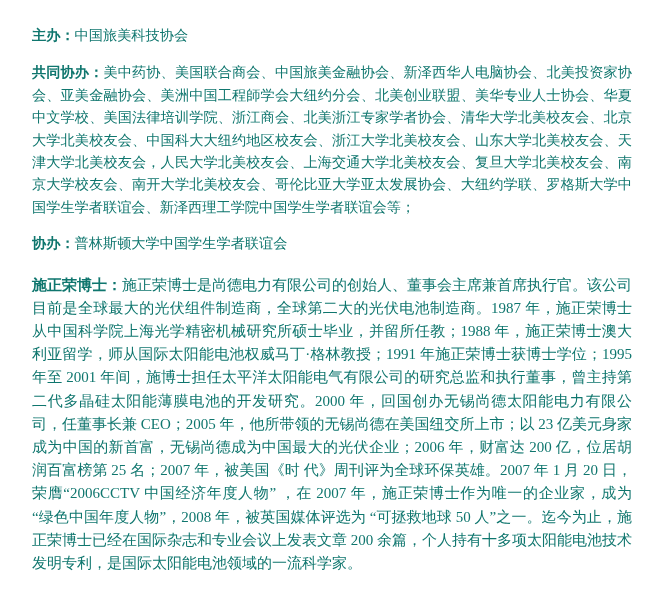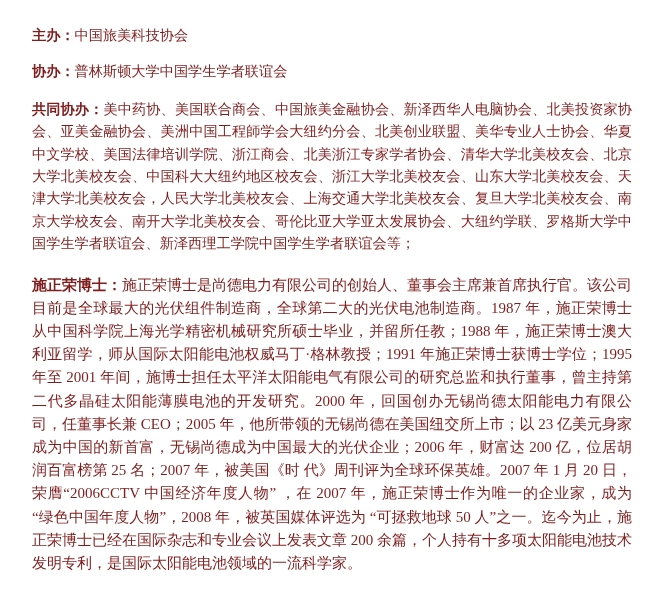--- a/index.html
+++ b/index.html
@@ -19,21 +19,21 @@
     box-sizing: border-box;
     width: 663px;
     height: 614px;
     padding: 24px 31px 0 32px;
     background: #ffffff;
   }
   .para {
     margin: 0;
     text-align: justify;
     word-break: break-all;
-    color: #7f1d1d;
+    color: #0f766e;
   }
   .para .label {
     font-weight: bold;
   }
   .para-organizer {
     font-size: 14.2px;
     line-height: 22.4px;
     margin-top: 0;
   }
   .para-co-organizer {
@@ -52,19 +52,19 @@
     margin-top: 19px;
   }
 </style>
 </head>
 <body>
 
 <div class="page">
 
   <p class="para para-organizer"><span class="label">主办：</span><span>中国旅美科技协会</span></p>
 
+  <p class="para para-joint-organizers"><span class="label">共同协办：</span><span>美中药协、美国联合商会、中国旅美金融协会、新泽西华人电脑协会、北美投资家协会、亚美金融协会、美洲中国工程師学会大纽约分会、北美创业联盟、美华专业人士协会、华夏中文学校、美国法律培训学院、浙江商会、北美浙江专家学者协会、清华大学北美校友会、北京大学北美校友会、中国科大大纽约地区校友会、浙江大学北美校友会、山东大学北美校友会、天津大学北美校友会，人民大学北美校友会、上海交通大学北美校友会、复旦大学北美校友会、南京大学校友会、南开大学北美校友会、哥伦比亚大学亚太发展协会、大纽约学联、罗格斯大学中国学生学者联谊会、新泽西理工学院中国学生学者联谊会等；</span></p>
+
   <p class="para para-co-organizer"><span class="label">协办：</span><span>普林斯顿大学中国学生学者联谊会</span></p>
-
-  <p class="para para-joint-organizers"><span class="label">共同协办：</span><span>美中药协、美国联合商会、中国旅美金融协会、新泽西华人电脑协会、北美投资家协会、亚美金融协会、美洲中国工程師学会大纽约分会、北美创业联盟、美华专业人士协会、华夏中文学校、美国法律培训学院、浙江商会、北美浙江专家学者协会、清华大学北美校友会、北京大学北美校友会、中国科大大纽约地区校友会、浙江大学北美校友会、山东大学北美校友会、天津大学北美校友会，人民大学北美校友会、上海交通大学北美校友会、复旦大学北美校友会、南京大学校友会、南开大学北美校友会、哥伦比亚大学亚太发展协会、大纽约学联、罗格斯大学中国学生学者联谊会、新泽西理工学院中国学生学者联谊会等；</span></p>
 
   <p class="para para-bio"><span class="label">施正荣博士：</span><span>施正荣博士是尚德电力有限公司的创始人、董事会主席兼首席执行官。该公司目前是全球最大的光伏组件制造商，全球第二大的光伏电池制造商。1987 年，施正荣博士从中国科学院上海光学精密机械研究所硕士毕业，并留所任教；1988 年，施正荣博士澳大利亚留学，师从国际太阳能电池权威马丁·格林教授；1991 年施正荣博士获博士学位；1995 年至 2001 年间，施博士担任太平洋太阳能电气有限公司的研究总监和执行董事，曾主持第二代多晶硅太阳能薄膜电池的开发研究。2000 年，回国创办无锡尚德太阳能电力有限公司，任董事长兼 CEO；2005 年，他所带领的无锡尚德在美国纽交所上市；以 23 亿美元身家成为中国的新首富，无锡尚德成为中国最大的光伏企业；2006 年，财富达 200 亿，位居胡润百富榜第 25 名；2007 年，被美国《时 代》周刊评为全球环保英雄。2007 年 1 月 20 日，荣膺“2006CCTV 中国经济年度人物” ，在 2007 年，施正荣博士作为唯一的企业家，成为 “绿色中国年度人物”，2008 年，被英国媒体评选为 “可拯救地球 50 人”之一。迄今为止，施正荣博士已经在国际杂志和专业会议上发表文章 200 余篇，个人持有十多项太阳能电池技术发明专利，是国际太阳能电池领域的一流科学家。</span></p>
 
 </div>
 
 </body></html>

